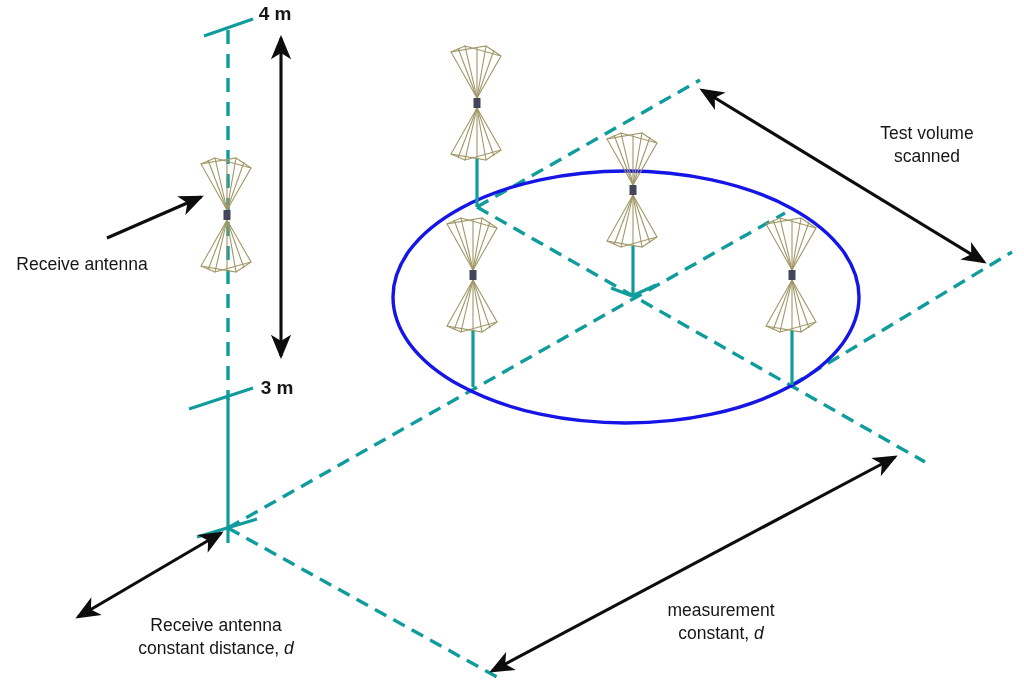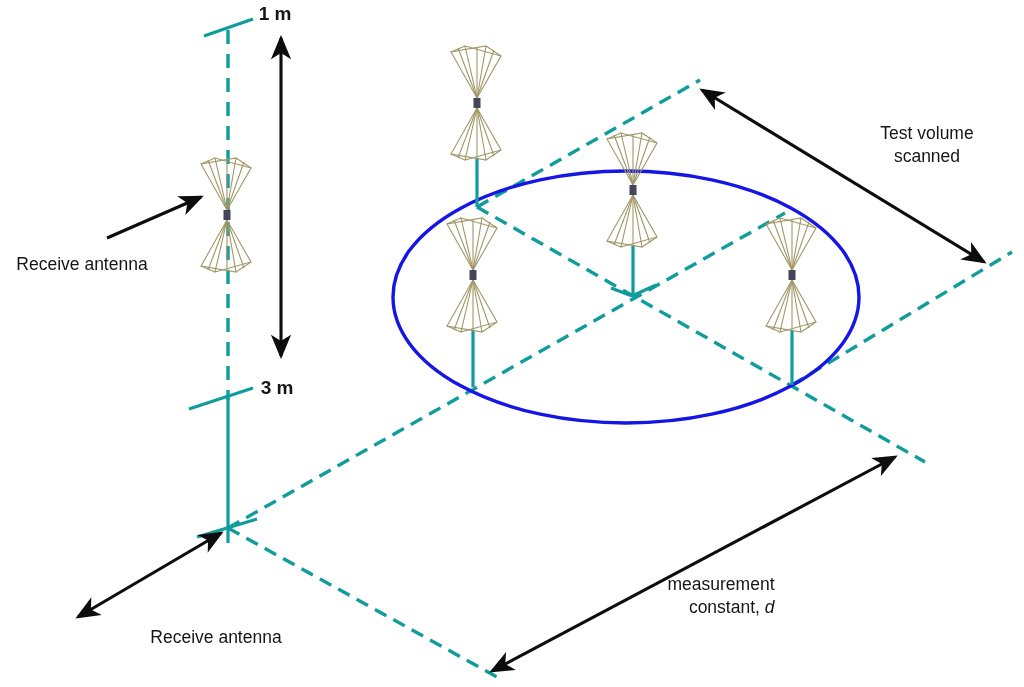--- a/index.html
+++ b/index.html
@@ -124,33 +124,34 @@
         <rect x="-3.5" y="-5" width="7" height="10" fill="#44445a"></rect>
       </g>
       <line x1="281" y1="38" x2="281" y2="356" stroke="#0d0d0d" stroke-width="3.1" marker-end="url(#ah)" marker-start="url(#ah)"></line>
       <line x1="107" y1="238" x2="201" y2="197" stroke="#0d0d0d" stroke-width="3.1" marker-end="url(#ah)"></line>
       <line x1="78" y1="617" x2="221" y2="533" stroke="#0d0d0d" stroke-width="3.1" marker-end="url(#ah)" marker-start="url(#ah)"></line>
       <line x1="702" y1="90" x2="984" y2="262" stroke="#0d0d0d" stroke-width="3.1" marker-end="url(#ah)" marker-start="url(#ah)"></line>
       <line x1="492" y1="671" x2="895" y2="457" stroke="#0d0d0d" stroke-width="3.1" marker-end="url(#ah)" marker-start="url(#ah)"></line>
     </svg>
   <div id="labels">
       <div class="label bold" style="left: 275px; top: 14px;">
-        <div><span>1 m</span></div>
+        <div><span>4 m</span></div>
       </div>
       <div class="label bold" style="left: 277px; top: 388px;">
         <div><span>3 m</span></div>
       </div>
       <div class="label" style="left: 82px; top: 264px;">
         <div><span>Receive antenna</span></div>
       </div>
       <div class="label" style="left: 216px; top: 637px;">
         <div><span>Receive antenna</span></div>
+        <div><span>constant distance, </span><span class="it">d</span></div>
       </div>
       <div class="label" style="left: 895px; top: 145px; margin-left: 32px;">
         <div><span>Test volume</span></div>
         <div><span>scanned</span></div>
       </div>
-      <div class="label" style="left: 721px; top: 596px; text-align: right;">
+      <div class="label" style="left: 721px; top: 622px;">
         <div><span>measurement</span></div>
         <div><span>constant, </span><span class="it">d</span></div>
       </div>
     </div>
 </div>
 
 </body></html>

